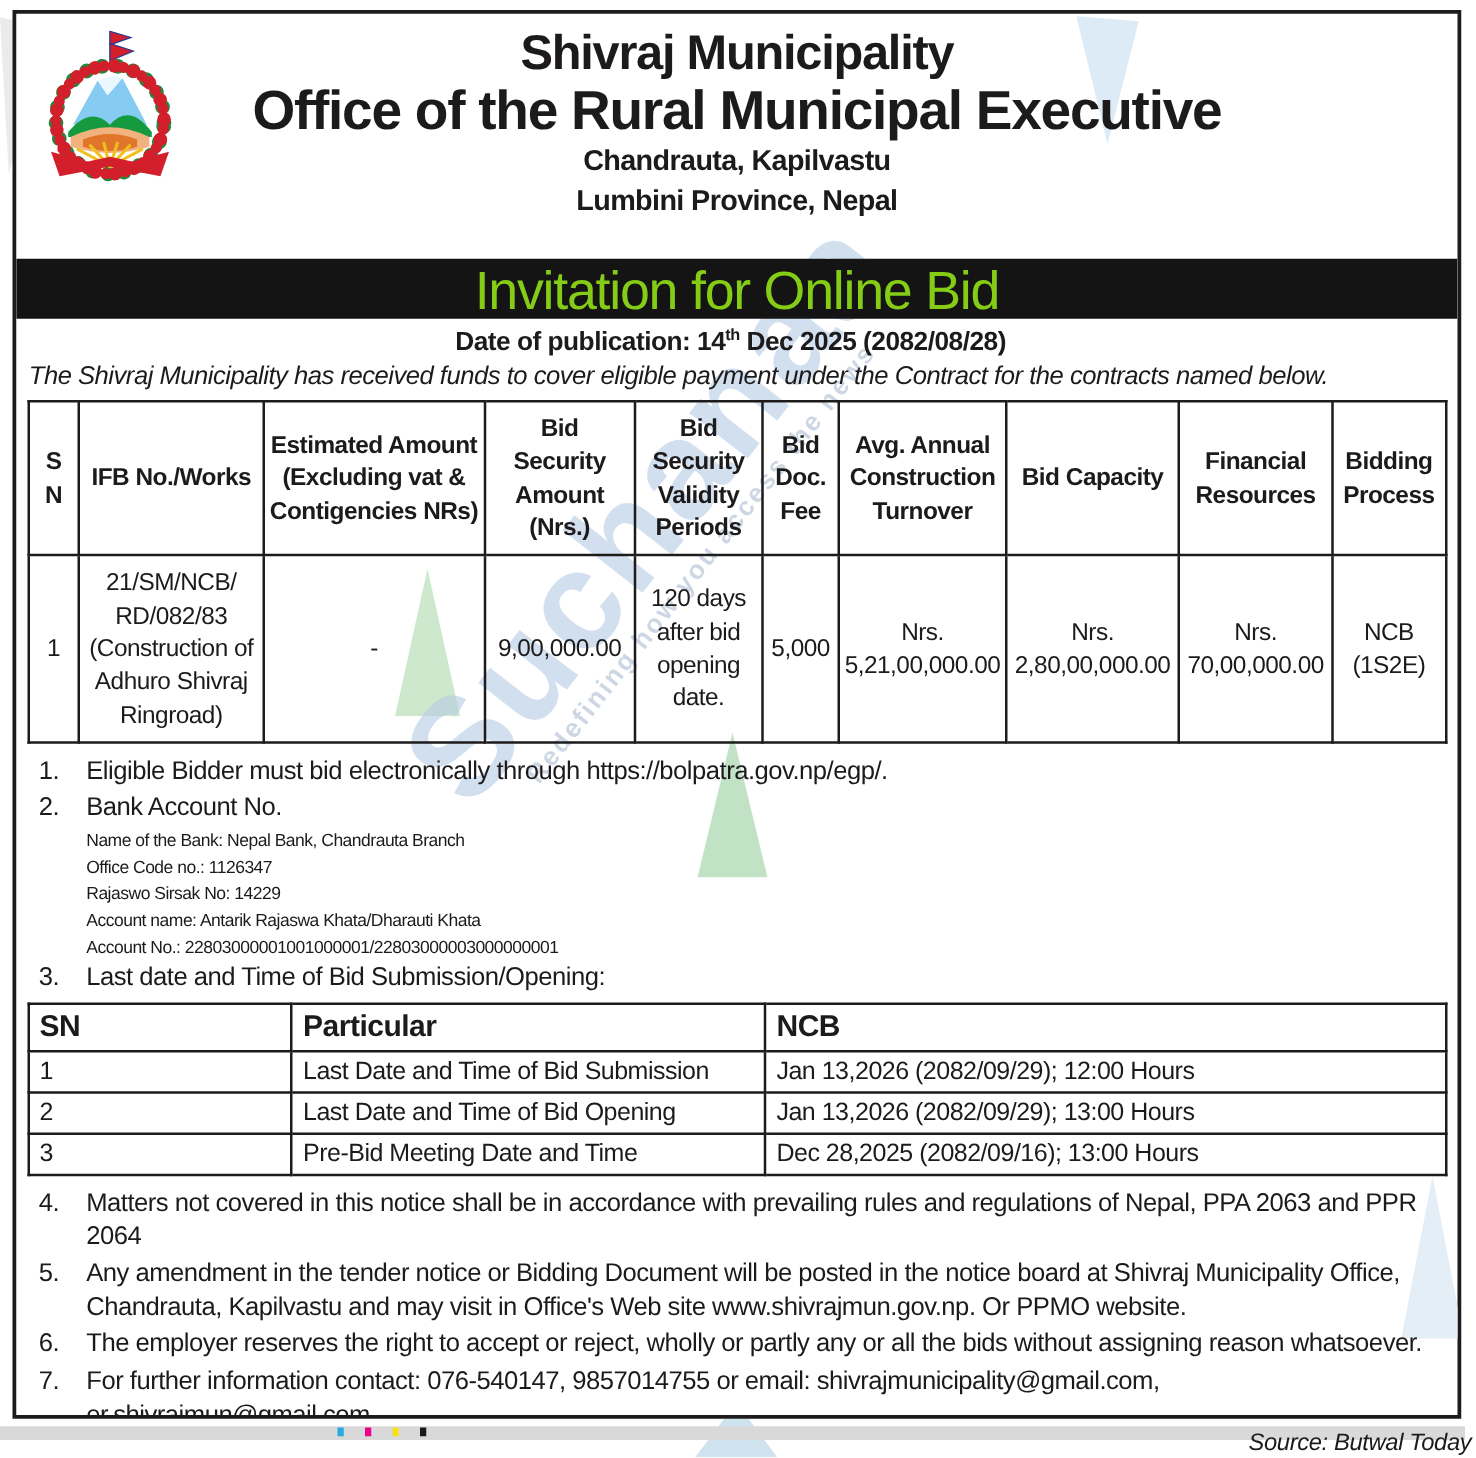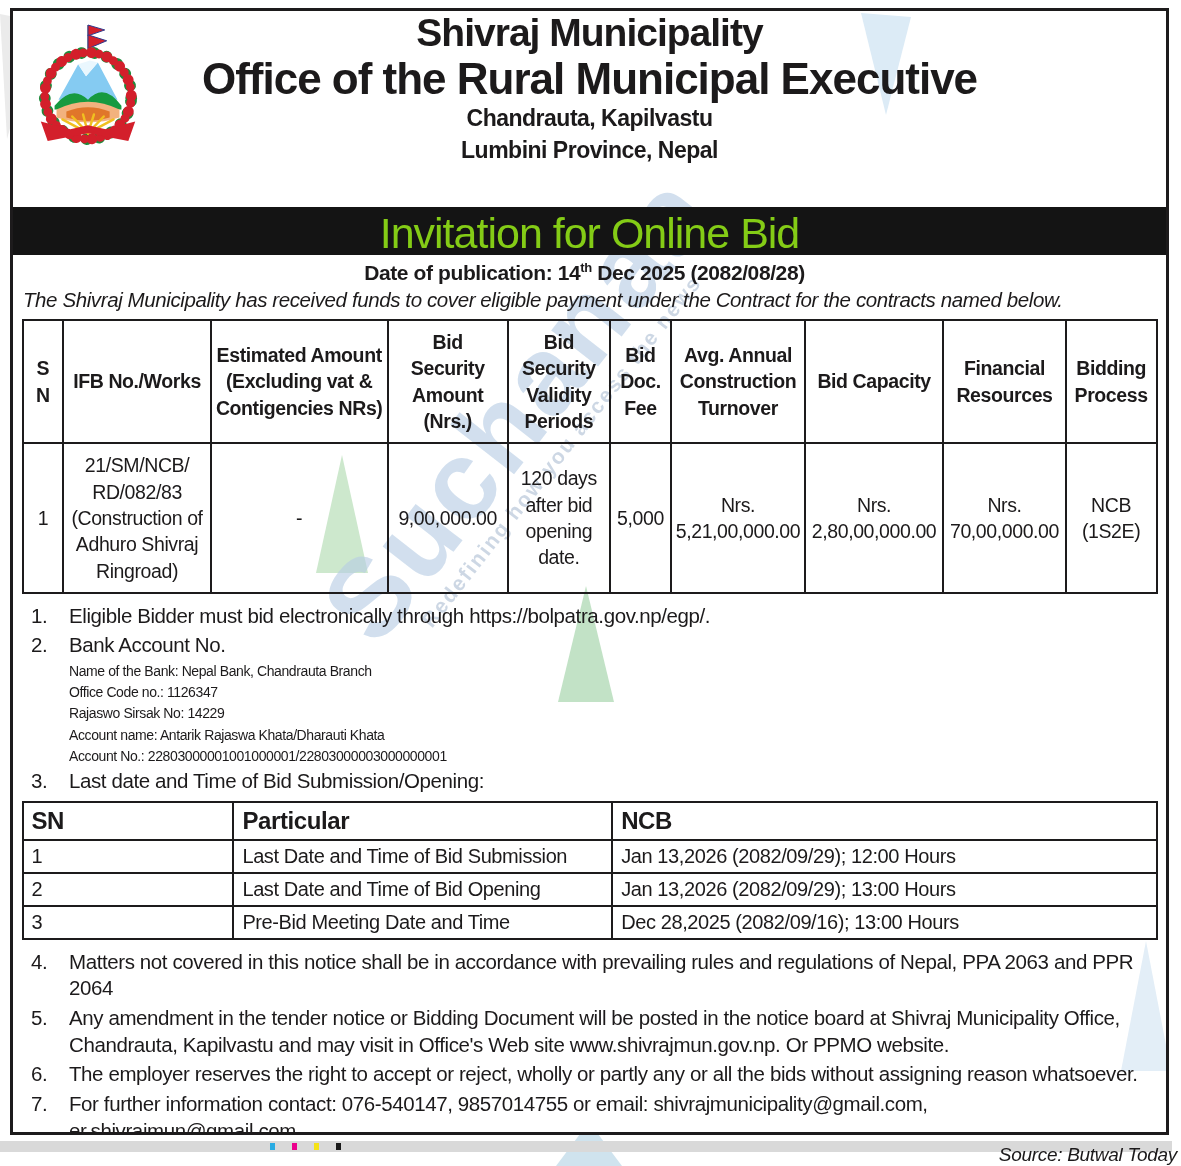--- a/index.html
+++ b/index.html
@@ -24,21 +24,21 @@
     letter-spacing:3px; white-space:nowrap;
   }
   .wm-tagline {
     position:absolute; left:404px; top:606px; font-size:21px; font-weight:bold;
     color:#b3c3d6; opacity:.65; transform:rotate(-52deg); transform-origin:0 0;
     letter-spacing:2px; white-space:nowrap;
   }
   
   .header-row { position:relative; height:196px; }
   .emblem { position:absolute; left:16px; top:8px; width:118px; height:134px; }
-  .titles { text-align:center; }
+  .titles { text-align:center; padding-top:10px; }
   .t-muni   { font-size:39px; font-weight:bold; letter-spacing:-1px; line-height:1.12; }
   .t-office { font-size:44px; font-weight:bold; letter-spacing:-1px; line-height:1.1; }
   .t-addr   { font-size:23px; font-weight:bold; letter-spacing:-0.5px; line-height:1.38; }
   
   .banner {
     background:#141414; color:#84cc16; text-align:center;
     font-size:43px; font-weight:normal; letter-spacing:-1px;
     height:48px; line-height:52px;
   }
   .pub-date { text-align:center; font-weight:bold; font-size:21px; padding:5px 10px 0 0; letter-spacing:-0.4px; }

